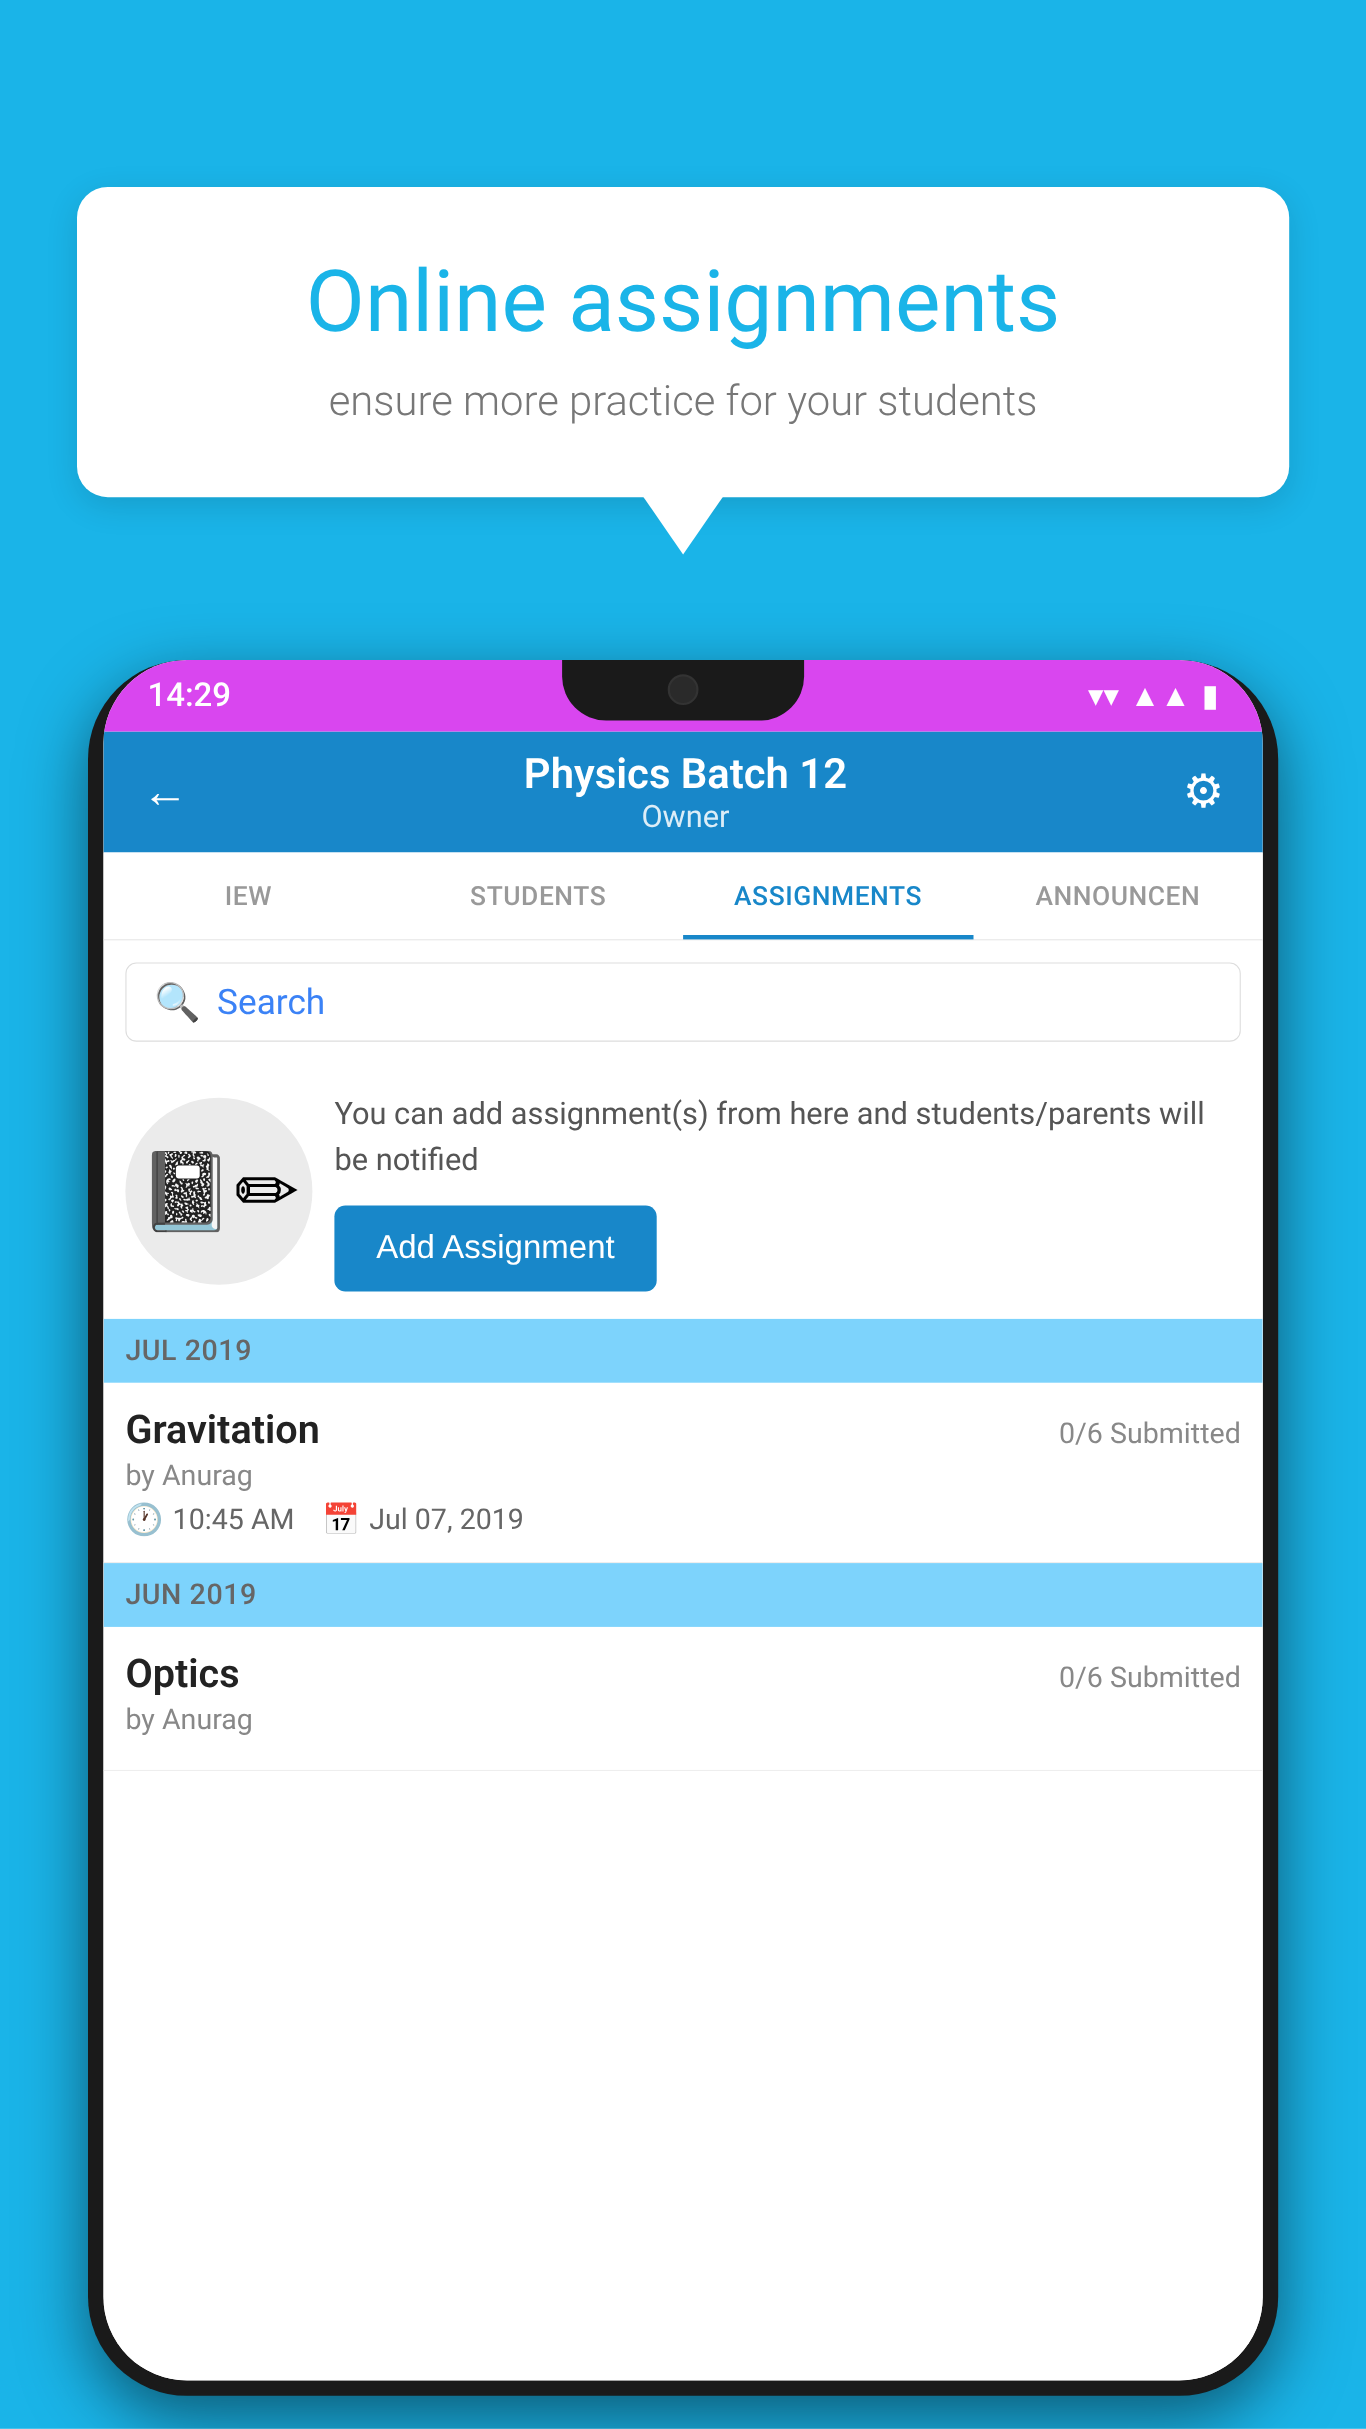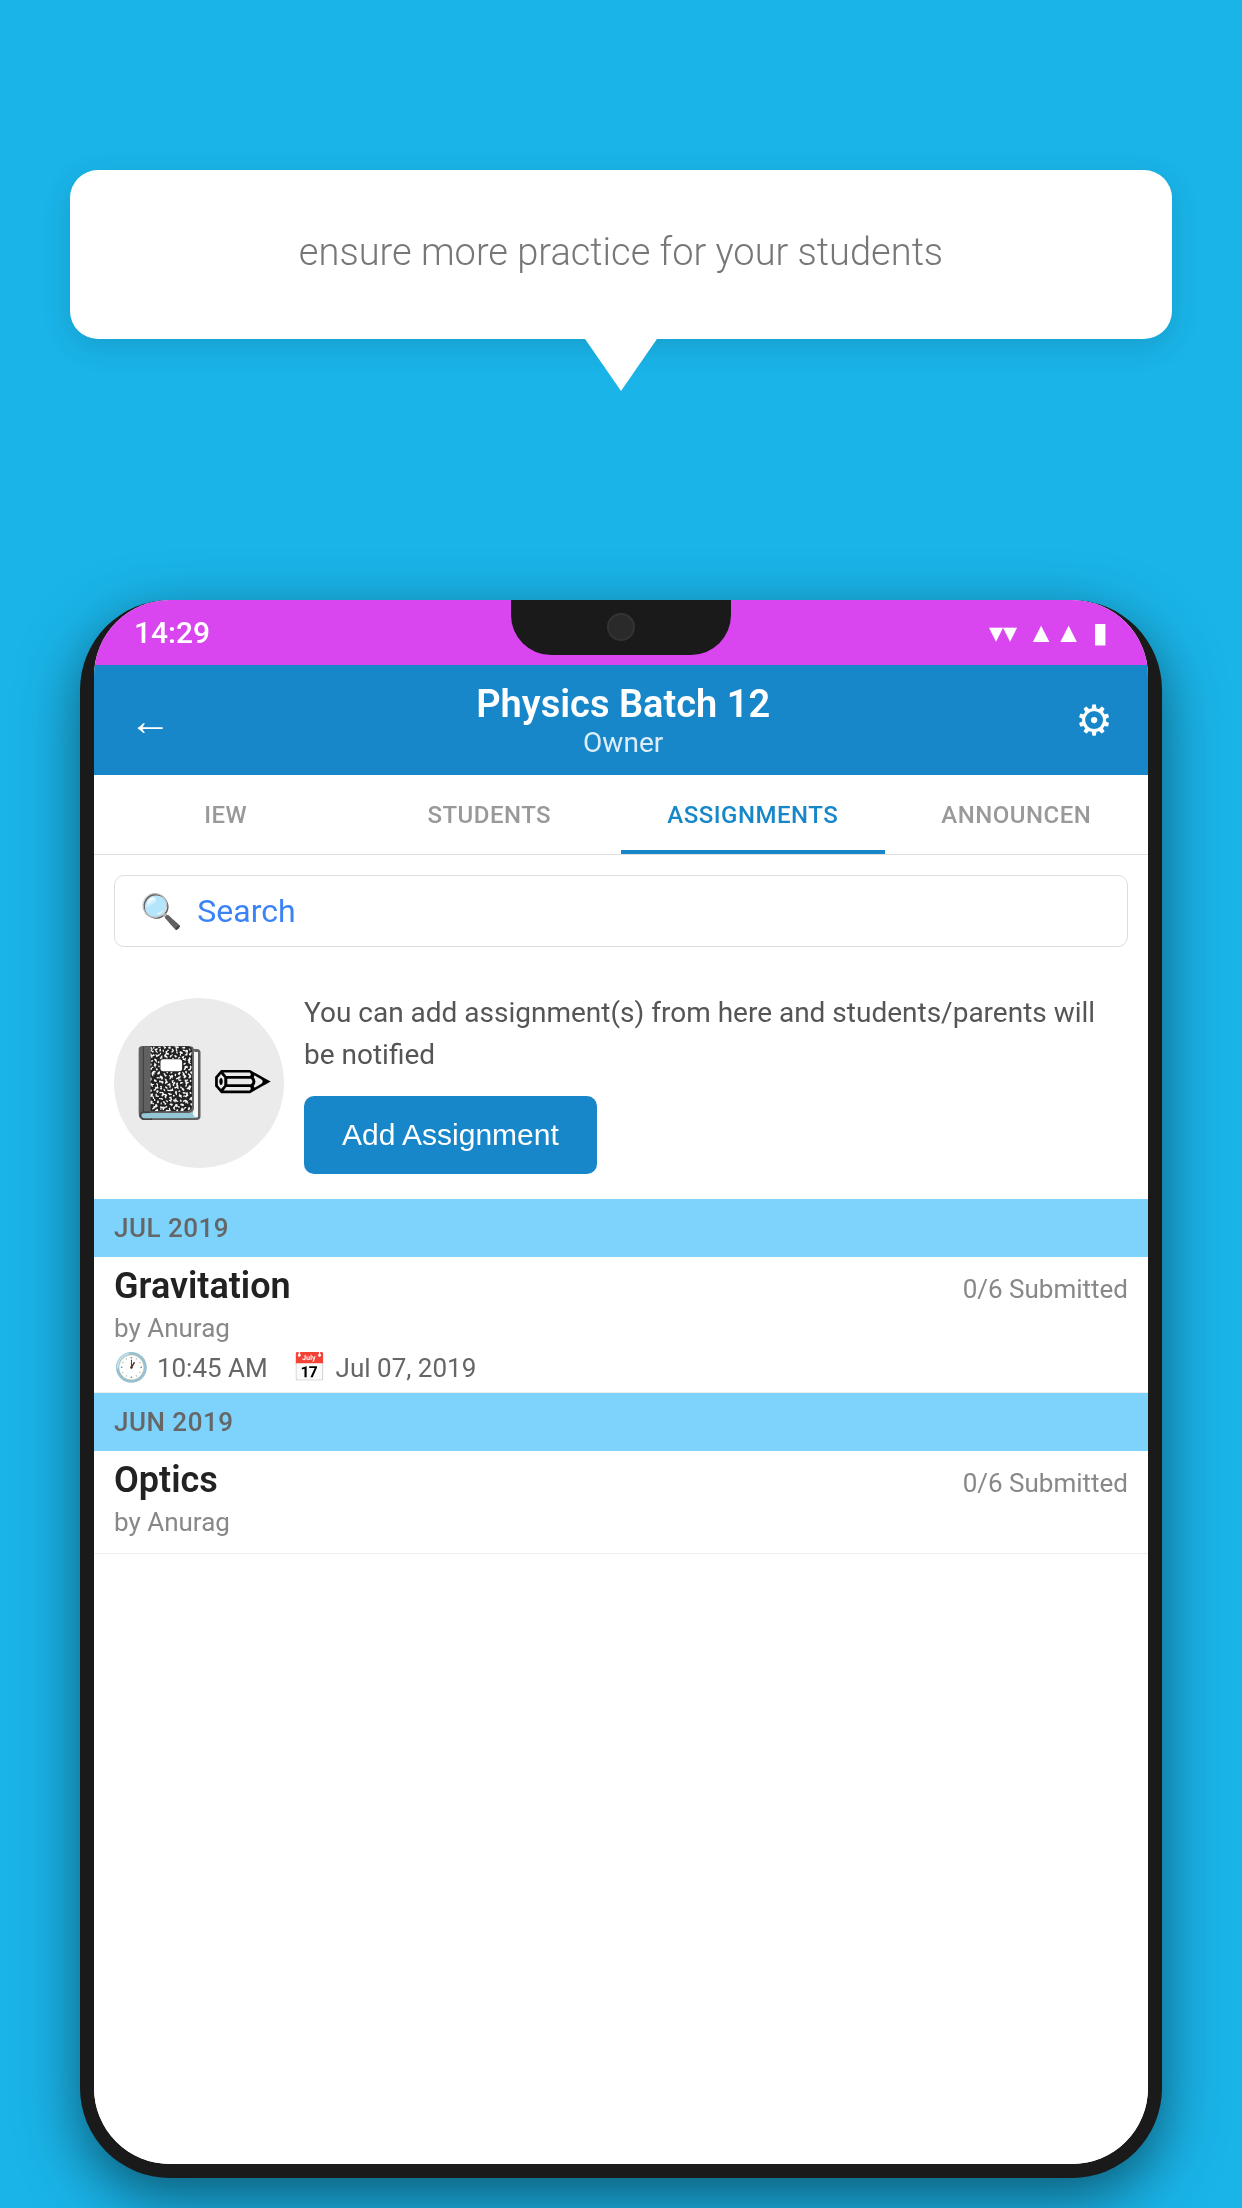--- a/index.html
+++ b/index.html
@@ -277,21 +277,21 @@
       background: #7dd3fc;
       padding: 14px 20px;
       font-size: 26px;
       color: #666;
       font-weight: 500;
       letter-spacing: 0.5px;
     }
 
     
     .assignment-item {
-      padding: 8px 20px;
+      padding: 22px 20px;
       border-bottom: 1px solid #eee;
     }
     .assignment-row1 {
       display: flex;
       justify-content: space-between;
       align-items: baseline;
       margin-bottom: 6px;
     }
     .assignment-name {
       font-size: 36px;
@@ -322,20 +322,21 @@
     .meta-icon {
       font-size: 28px;
       color: #888;
     }
   </style>
 </head>
 <body>
 
 <div class="speech-bubble-container">
   <div class="speech-bubble">
+    <h1>Online assignments</h1>
     <p>ensure more practice for your students</p>
   </div>
 </div>
 
 <div class="phone-frame">
   <div class="notch">
     <div class="notch-camera"></div>
   </div>
   <div class="phone-screen">
 

